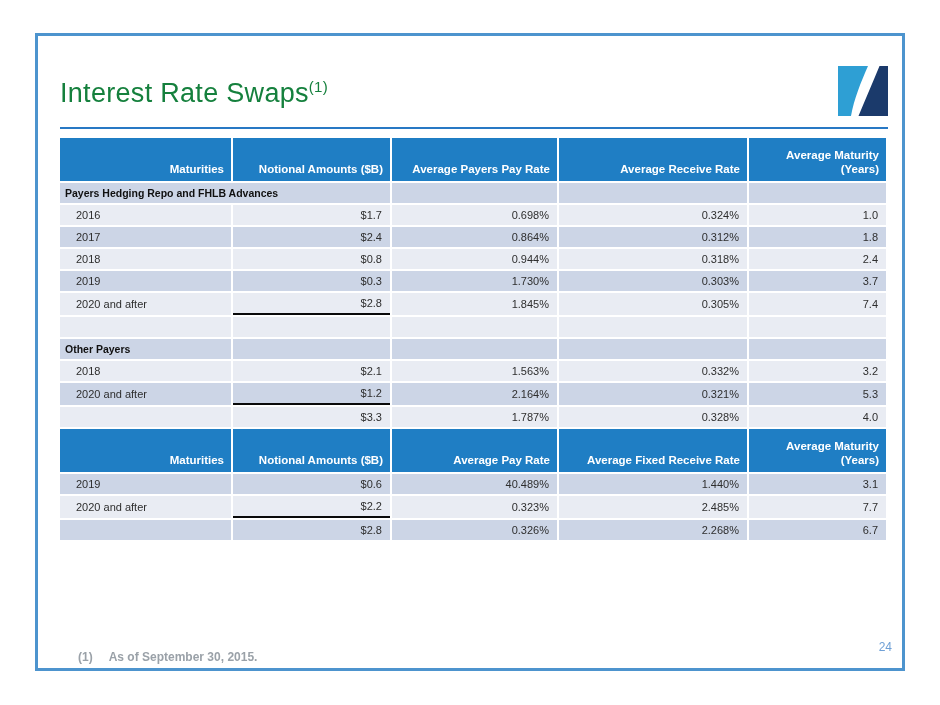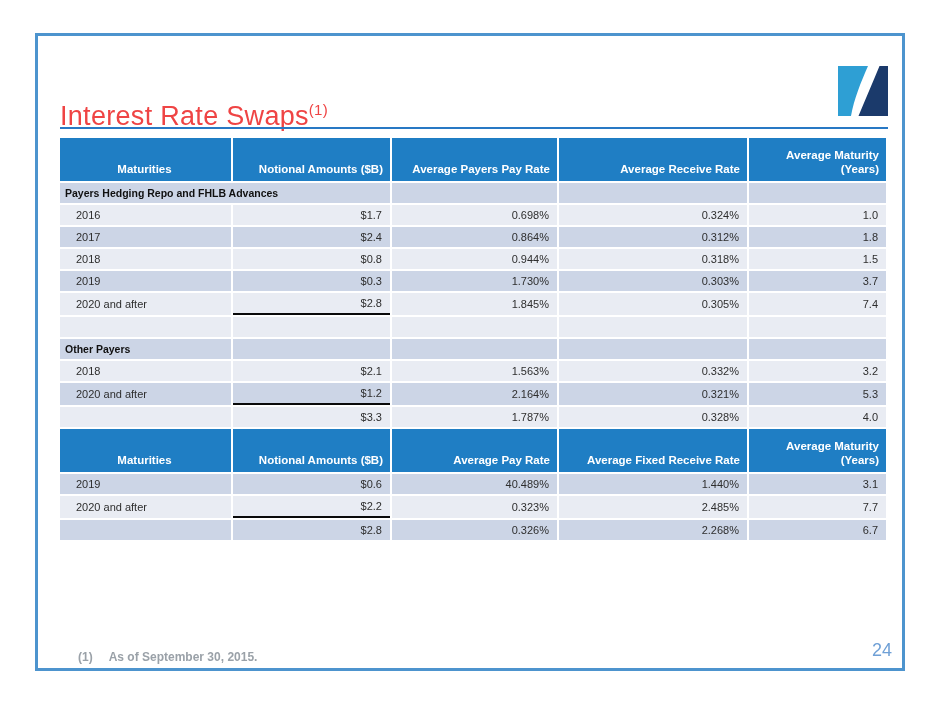--- a/index.html
+++ b/index.html
@@ -2,50 +2,50 @@
 <html><head>
 <meta charset="utf-8">
 <style>
   html,body{margin:0;padding:0;background:#ffffff;}
   body{width:940px;height:705px;font-family:"Liberation Sans",sans-serif;}
   .slide{position:relative;width:940px;height:705px;background:#ffffff;overflow:hidden;}
 
   .frame{position:absolute;left:35px;top:33px;width:864px;height:632px;
          border:3px solid #4D94CE;background:#ffffff;}
 
-  .title{position:absolute;left:60px;top:101px;font-size:27px;letter-spacing:.3px;
-         color:#ef4444;white-space:nowrap;}
+  .title{position:absolute;left:60px;top:78px;font-size:27px;letter-spacing:.3px;
+         color:#15803d;white-space:nowrap;}
   .title .sup{font-size:15px;position:relative;top:-10px;}
 
   .rule{position:absolute;left:60px;top:127px;width:828px;height:2px;background:#2878C4;}
 
   .tables{position:absolute;left:58px;top:136px;width:832px;}
   table{border-collapse:separate;border-spacing:2px;table-layout:fixed;width:830px;}
   table.second{margin-top:-2px;}
   th{background:#1F7EC4;color:#ffffff;font-size:11.5px;font-weight:bold;height:37px;
      vertical-align:bottom;padding:2px 7px 4px 5px;white-space:pre-line;line-height:1.2;
      box-sizing:content-box;}
-  th.al{text-align:center;margin-left:45px;}
+  th.al{text-align:right;margin-left:45px;}
   th.ar{text-align:right;margin-left:40px;}
   td{height:20px;line-height:20px;font-size:11px;color:#2e2e2e;padding:0;
      box-sizing:border-box;overflow:visible;white-space:nowrap;}
   tr.dark td{background:#CCD5E6;}
   tr.light td{background:#E9ECF3;}
   td.label{text-align:left;padding-left:5px;}
   td.label.indent{padding-left:16px;}
   tr.row-section td.label{font-weight:bold;font-size:10.5px;color:#101010;}
   td.num{text-align:right;padding-right:8px;}
   td.black-underline{border-bottom:2px solid #0a0a0a;}
 
   .logo{position:absolute;left:838px;top:66px;width:50px;height:50px;}
 
   .footnote{position:absolute;left:78px;top:650px;font-size:12px;color:#9AA1A8;font-weight:bold;}
   .footnote .marker{margin-right:16px;}
   .page-number{position:absolute;left:858px;top:640px;width:34px;text-align:right;
-               font-size:18px;color:#6FA0D6;}
+               font-size:12px;color:#6FA0D6;}
 </style>
 </head>
 <body>
 
 <div class="slide">
   <div class="frame"></div>
 
   <div class="title"><span>Interest Rate Swaps</span><span class="sup">(1)</span></div>
 
   <div class="rule"></div>
@@ -93,21 +93,21 @@
             <td class="num">$2.4</td>
             <td class="num">0.864%</td>
             <td class="num">0.312%</td>
             <td class="num">1.8</td>
           </tr>
           <tr class="light row-data">
             <td class="label indent">2018</td>
             <td class="num">$0.8</td>
             <td class="num">0.944%</td>
             <td class="num">0.318%</td>
-            <td class="num">1.5</td>
+            <td class="num">2.4</td>
           </tr>
           <tr class="dark row-data">
             <td class="label indent">2019</td>
             <td class="num">$0.3</td>
             <td class="num">1.730%</td>
             <td class="num">0.303%</td>
             <td class="num">3.7</td>
           </tr>
           <tr class="light row-data">
             <td class="label indent">2020 and after</td>

